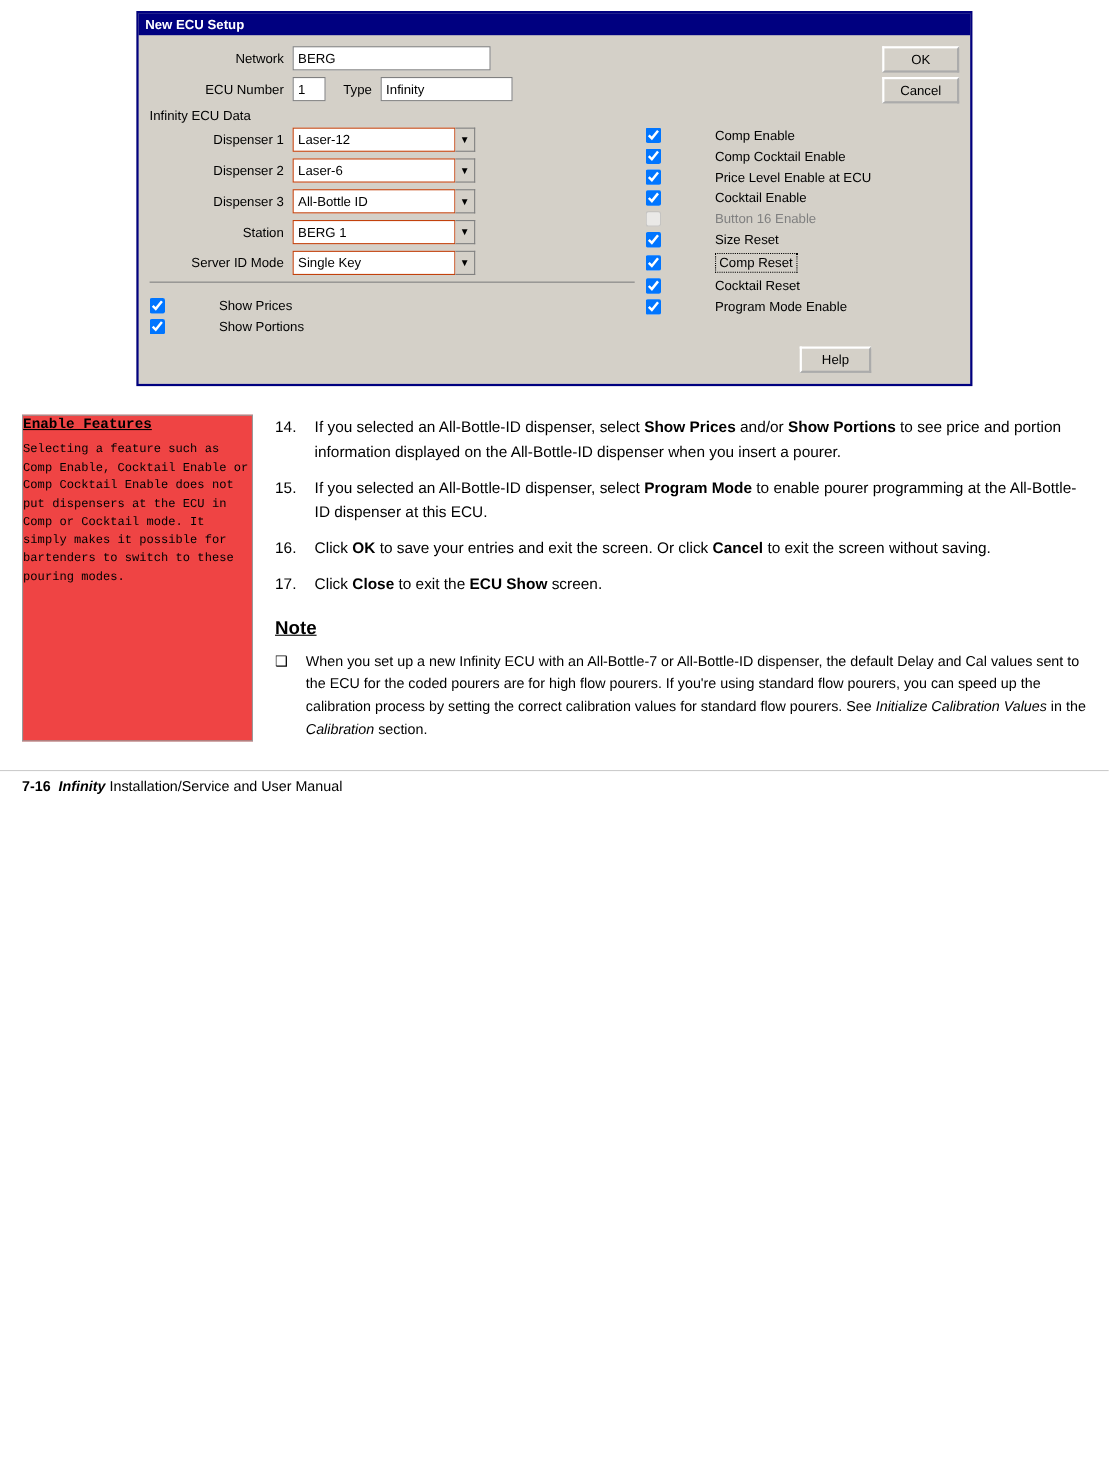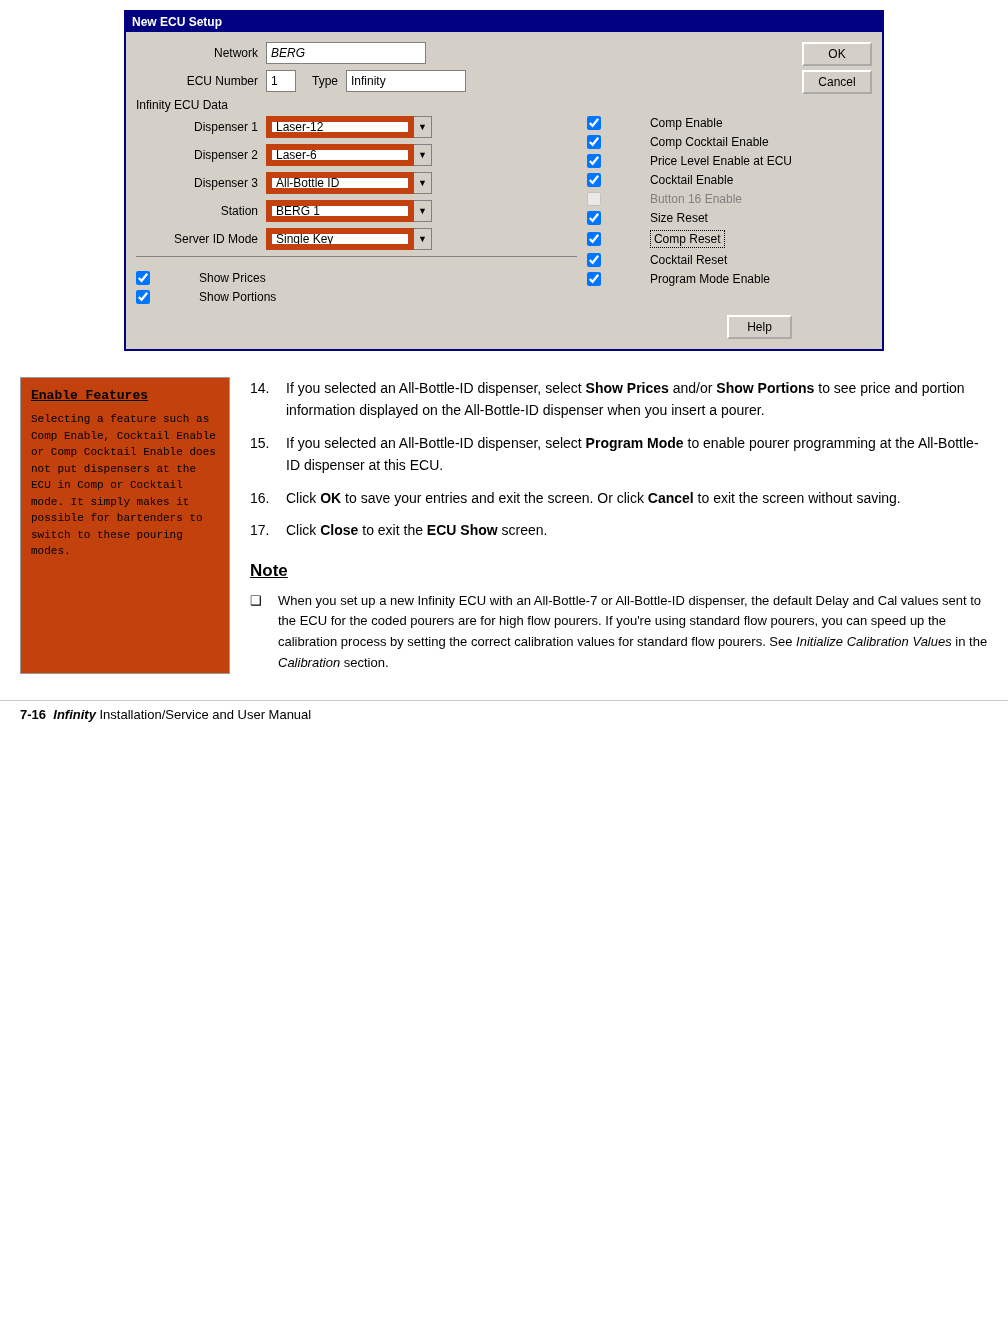--- a/index.html
+++ b/index.html
@@ -62,29 +62,29 @@
       text-align: right;
       padding-right: 8px;
     }
     .field-input {
       border: 1px solid #808080;
       background: #fff;
       padding: 2px 4px;
       font-size: 12px;
       height: 22px;
     }
-    .field-input-wide { width: 160px; font-style: italic; }
+    .field-input-wide { width: 180px; }
     .field-input-short { width: 30px; }
 
     .select-wrapper {
       display: flex;
       align-items: center;
     }
     .select-input {
-      border: 6px solid #c2410c;
+      border: 1px solid #c2410c;
       background: #fff;
       padding: 2px 4px;
       font-size: 12px;
       height: 22px;
       width: 148px;
     }
     .select-btn {
       background: #d4d0c8;
       border: 1px solid #808080;
       border-left: none;
@@ -157,23 +157,22 @@
     
     .page-content {
       padding: 16px 20px;
       display: flex;
       gap: 20px;
     }
     .sidebar-box {
       min-width: 200px;
       max-width: 210px;
       border: 1px solid #999;
-      padding: 10px;
-      font-size: 12px;
-      background: #c2410c;
+      font-size: 12px;
+      background: #ef4444;
     }
     .sidebar-box-title {
       font-family: 'Courier New', monospace;
       font-size: 13px;
       font-weight: bold;
       text-decoration: underline;
       margin-bottom: 8px;
     }
     .sidebar-box-text {
       font-family: 'Courier New', monospace;

